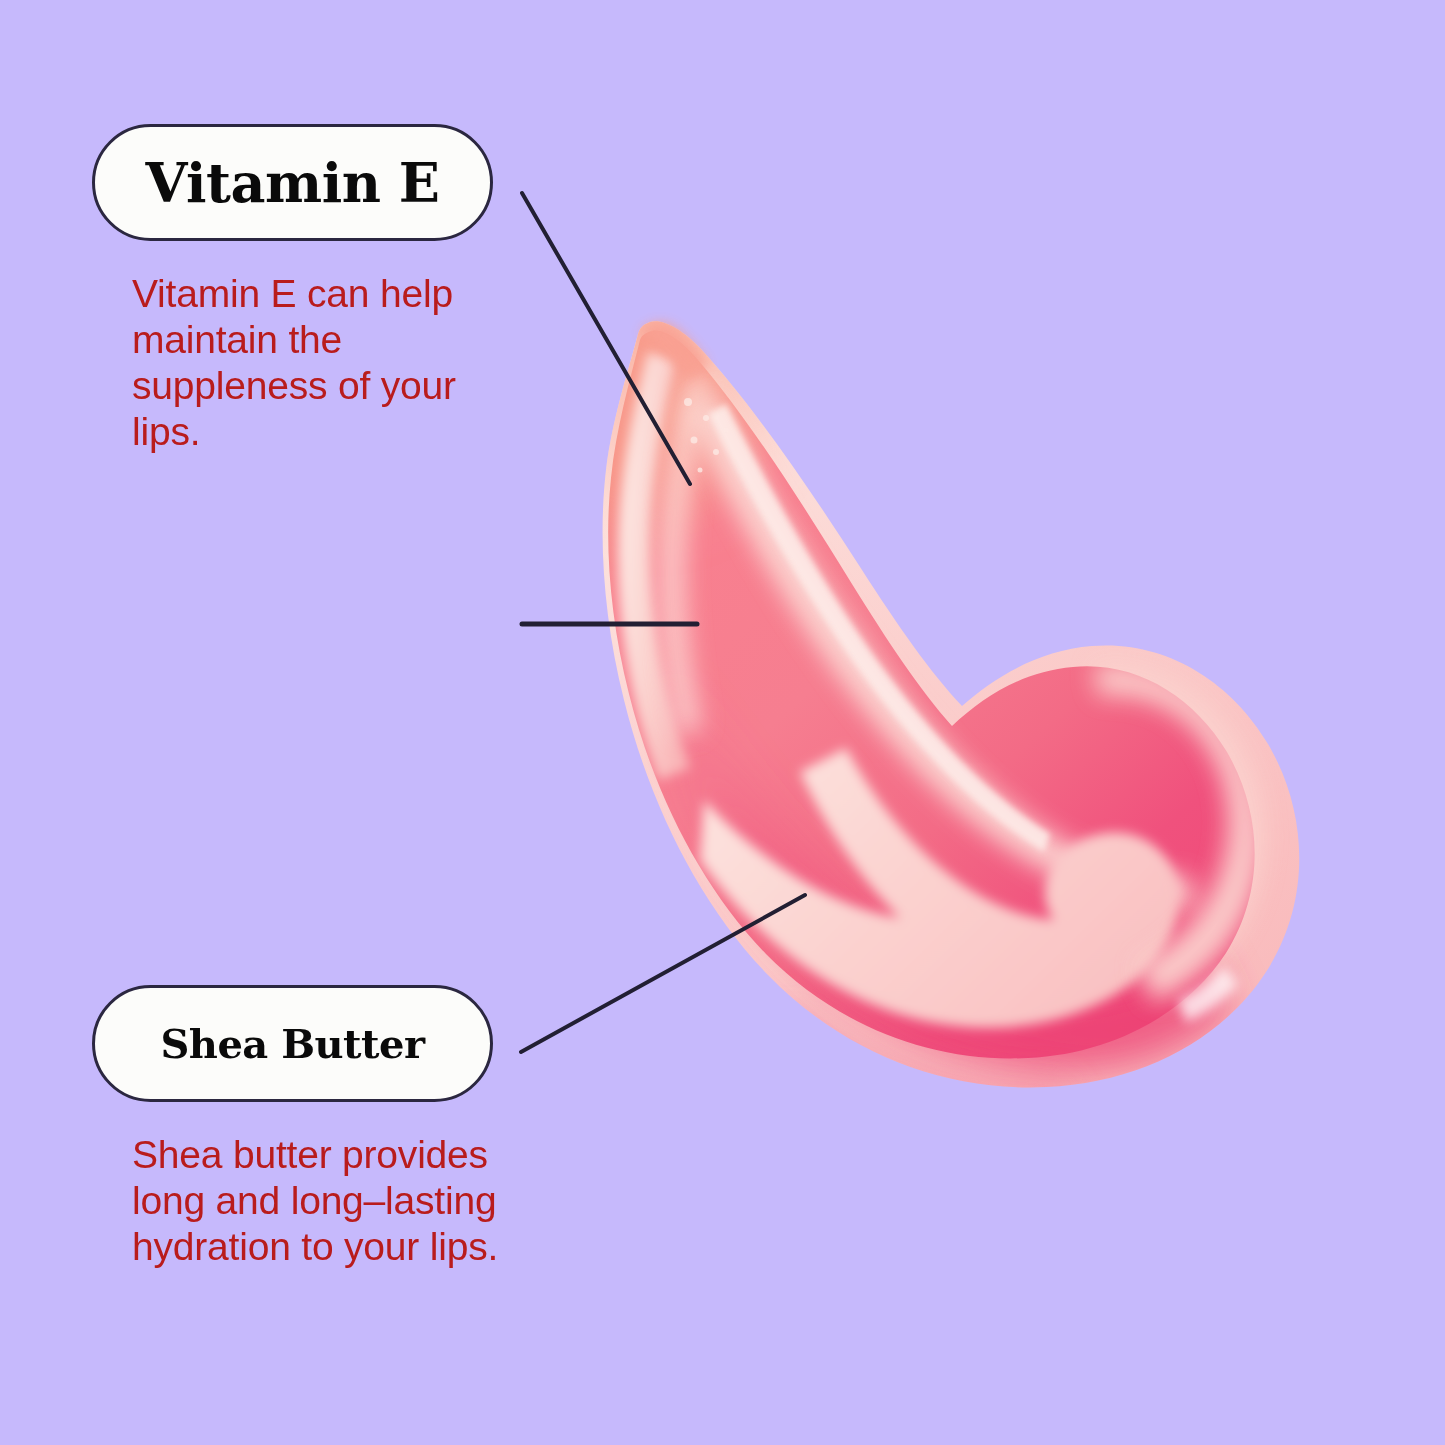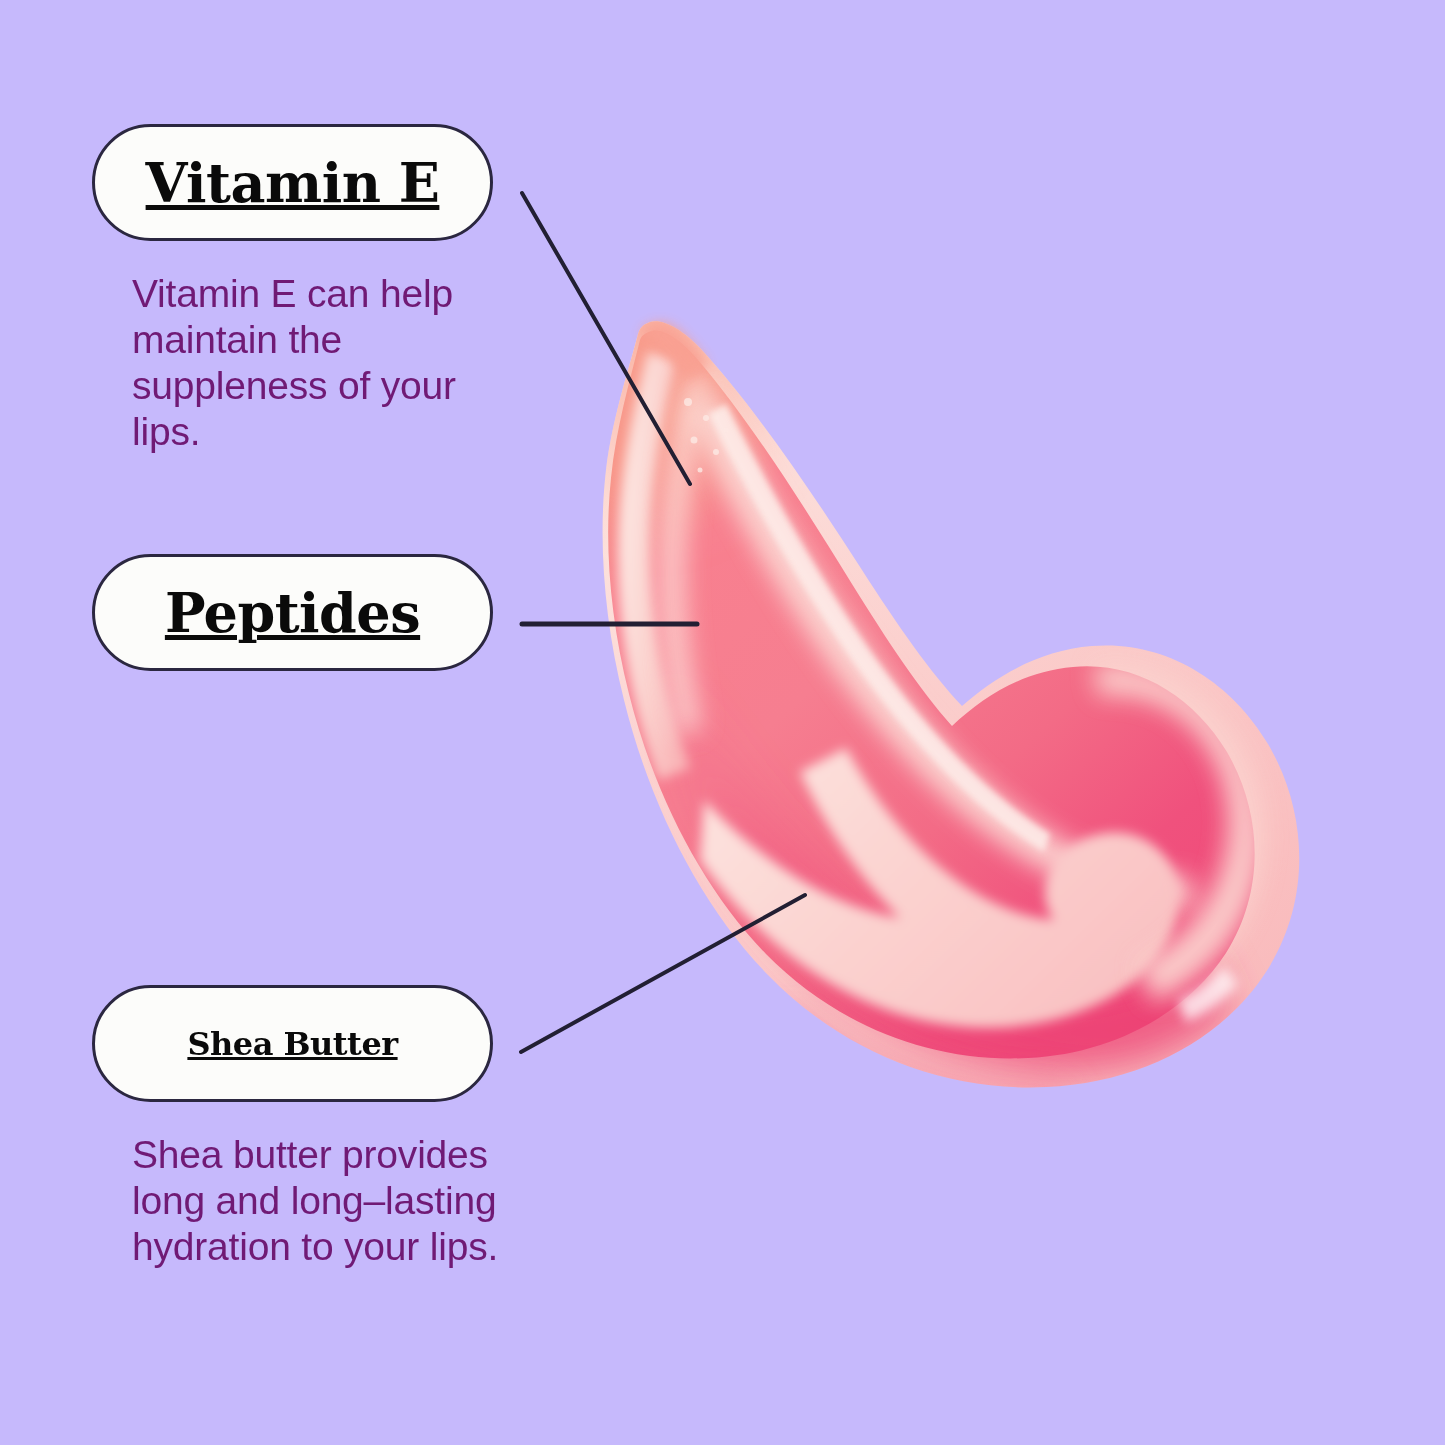--- a/index.html
+++ b/index.html
@@ -24,28 +24,27 @@
     position:relative;
   }
   .pill-label{
     font-family:"DejaVu Serif", serif;
     font-weight:700;
     color:#0a0a0a;
     font-size:54px;
     line-height:1;
     letter-spacing:-0.5px;
     white-space:nowrap;
-    text-decoration:underline;
-  }
-  .pill-label.small{font-size:32px;}
+  }
+  .pill-label.small{font-size:40px;}
   .body-text{
     margin-top:30px;
     margin-left:40px;
     width:400px;
-    color:#701a75;
+    color:#b91c1c;
     font-size:39px;
     line-height:1.18;
     font-weight:400;
     letter-spacing:-0.2px;
   }
 
   #c-vitamin{top:124px;}
   #c-peptides{top:554px;}
   #c-shea{top:985px;}
 
@@ -225,23 +224,20 @@
   </svg>
 
   <div class="callout" id="c-vitamin">
     <div class="pill">
       <span class="pill-label">Vitamin E</span>
     </div>
     <div class="body-text">Vitamin E can help maintain the suppleness of your lips.</div>
   </div>
 
   <div class="callout" id="c-peptides">
-    <div class="pill">
-      <span class="pill-label">Peptides</span>
-    </div>
   </div>
 
   <div class="callout" id="c-shea">
     <div class="pill">
       <span class="pill-label small">Shea Butter</span>
     </div>
     <div class="body-text">Shea butter provides long and long–lasting hydration to your lips.</div>
   </div>
 
 </div>

